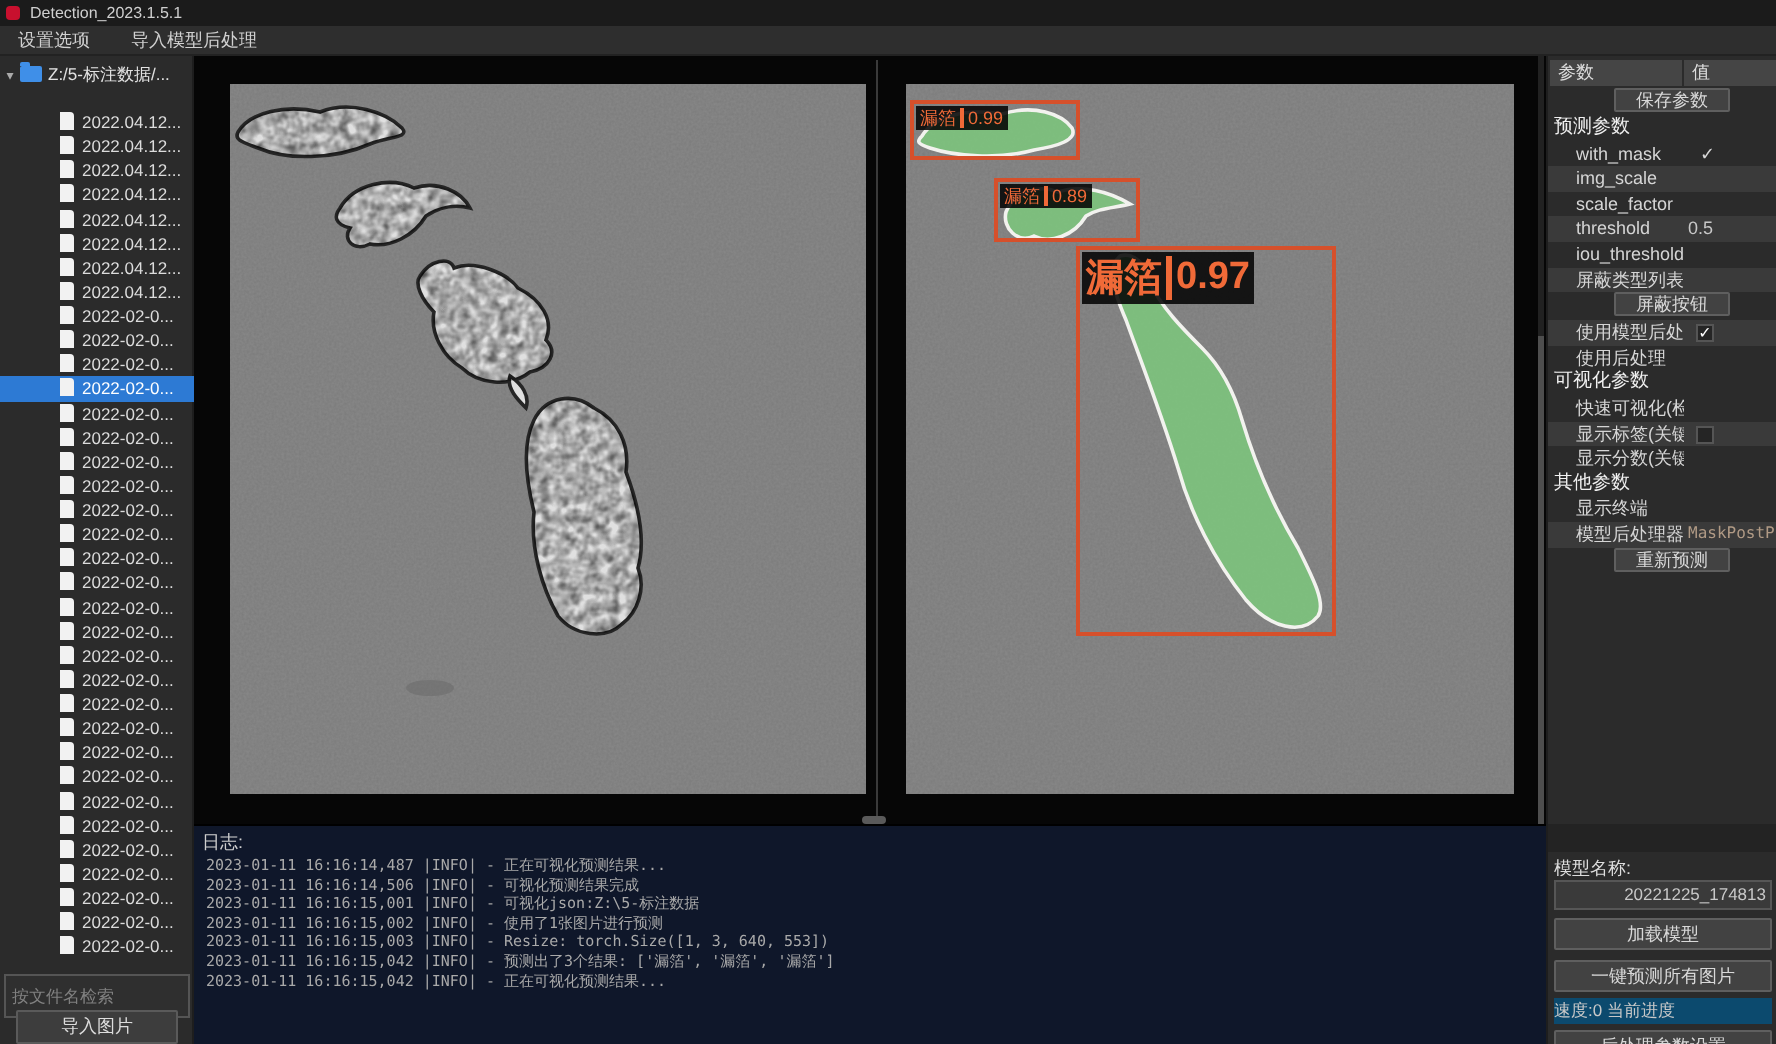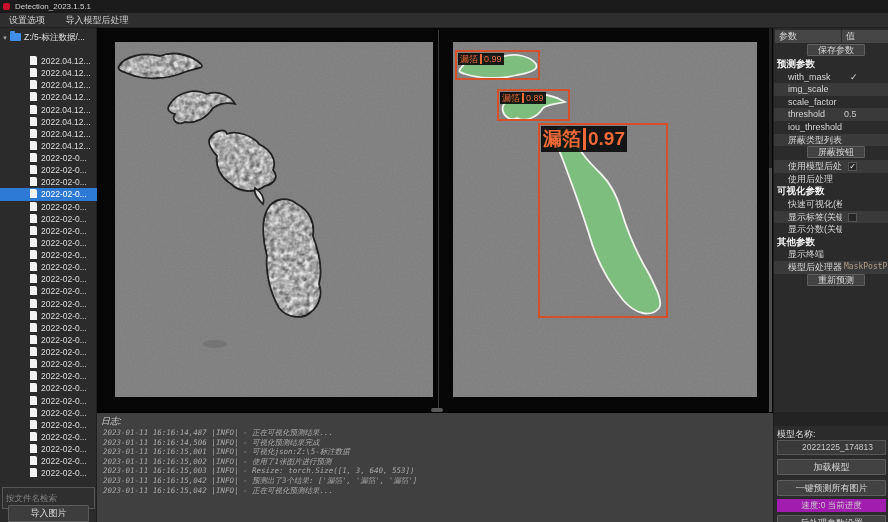--- a/index.html
+++ b/index.html
@@ -44,60 +44,60 @@
   .det-box { border:2px solid #d6502b; background:transparent; }
   .det-label { position:absolute; top:1px; left:1px; background:rgba(5,5,5,0.88); color:#f06a38;
     white-space:nowrap; padding:0 2px; display:flex; align-items:center; }
   .det-label .bar { display:inline-block; width:2px; background:#f06a38; margin:0 2px; }
   .lbl-small { font-size:9px; height:12px; }
   .lbl-small .bar { height:10px; }
   .lbl-big { font-size:19px; font-weight:bold; height:26px; }
   .lbl-big .bar { width:3px; height:22px; }
 
   
-  #log-panel { left:97px; top:412px; width:676px; height:110px; background:#404040; border-top:1px solid #000;font-style:italic; }
+  #log-panel { left:97px; top:412px; width:676px; height:110px; background:#0f172a; border-top:1px solid #000; }
   #log-title { left:4px; top:2px; font-size:9px; color:#cfcfcf; }
   #log-lines { left:6px; top:15px; width:666px; height:92px; overflow:hidden;
     font-family:"DejaVu Sans Mono", monospace; font-size:7.5px; color:#a9a9a9; }
   .log-line { height:9.6px; line-height:9.6px; white-space:nowrap; }
 
   
   #params { left:773px; top:28px; width:115px; height:384px; background:#2b2b2b; border-left:1px solid #1e1e1e; }
   #params-header { left:0; top:2px; width:115px; height:13px;text-decoration:underline; }
   #params-header .cell { position:absolute; top:0; height:13px; background:#454545; color:#ddd;
     font-size:9px; line-height:13px; padding-left:4px; }
   #col-param { left:1px; width:66px; }
   #col-value { left:68px; width:46px; }
   #param-rows { left:0; top:16px; width:115px; }
   .p-row { position:relative; width:115px; height:12.6px; line-height:12.6px; font-size:9px; color:#d5d5d5; white-space:nowrap; }
   .p-row.stripe { background:#3a3a3a; }
   .p-row.btnrow { height:14px;margin-left:19px; }
   .p-row .lbl { padding-left:14px; display:inline-block; overflow:hidden; max-width:68px; }
-  .p-row.section { font-weight:bold; color:#f0f0f0; font-size:9.5px; }
+  .p-row.section { font-weight:normal; color:#f0f0f0; font-size:9.5px; }
   .p-row.section .lbl { padding-left:3px; max-width:110px; }
   .p-val { position:absolute; left:70px; top:0; color:#c8c8c8; }
   .p-val.mono { font-family:"DejaVu Sans Mono", monospace; font-size:8px; color:#b09a85; width:44px; overflow:hidden; }
   .p-check { position:absolute; left:76px; top:0; color:#d8d8d8; font-size:9px; }
   .p-checkbox { position:absolute; left:74px; top:2px; width:9px; height:9px; background:#252525;
     border:1px solid #555; color:#fff; font-size:8px; line-height:8px; text-align:center; }
   .p-btn { display:inline-block; margin-left:14px; padding:0 10px; height:12px; line-height:11px;
     background:#424242; border:1px solid #5f5f5f; color:#d8d8d8; font-size:9px; border-radius:1px; }
 
   
   #model-panel { left:773px; top:412px; width:115px; height:110px; background:#2b2b2b; border-left:1px solid #1e1e1e; }
   #model-sep { left:0; top:0; width:115px; height:14px; background:#232323; }
   #model-label { left:3px; top:16px; font-size:9px; color:#ddd; }
   #model-name-field { left:3px; top:28px; width:109px; height:15px; background:#3a3a3a; border:1px solid #565656;
-    color:#c8c8c8; font-size:8.5px; line-height:13px; text-align:right; padding-right:12px; overflow:hidden; }
+    color:#c8c8c8; font-size:8.5px; line-height:13px; text-align:right; padding-right:2px; overflow:hidden; }
   .big-btn { position:absolute; left:3px; width:109px; height:16px; background:#424242; border:1px solid #5f5f5f;
     color:#d8d8d8; font-size:9px; text-align:center; line-height:14px; border-radius:1px; white-space:nowrap; overflow:hidden; }
   #load-model-btn { top:47px; }
   #predict-all-btn { top:68px; }
-  #speed-status { left:3px; top:87px; width:109px; height:13px; background:#a21caf; color:#c8c8c8;
-    font-size:8.5px; line-height:13px; text-align:center; overflow:hidden; white-space:nowrap; }
+  #speed-status { left:3px; top:87px; width:109px; height:13px; background:#0c4a6e; color:#c8c8c8;
+    font-size:8.5px; line-height:13px; text-align:left; overflow:hidden; white-space:nowrap; }
   #postproc-btn { top:103px; height:14px; }
 </style>
 </head>
 <body>
 
 <div id="titlebar" class="abs">
   <div id="app-icon" class="abs"></div>
   <div id="title-text" class="abs">Detection_2023.1.5.1</div>
 </div>
 

